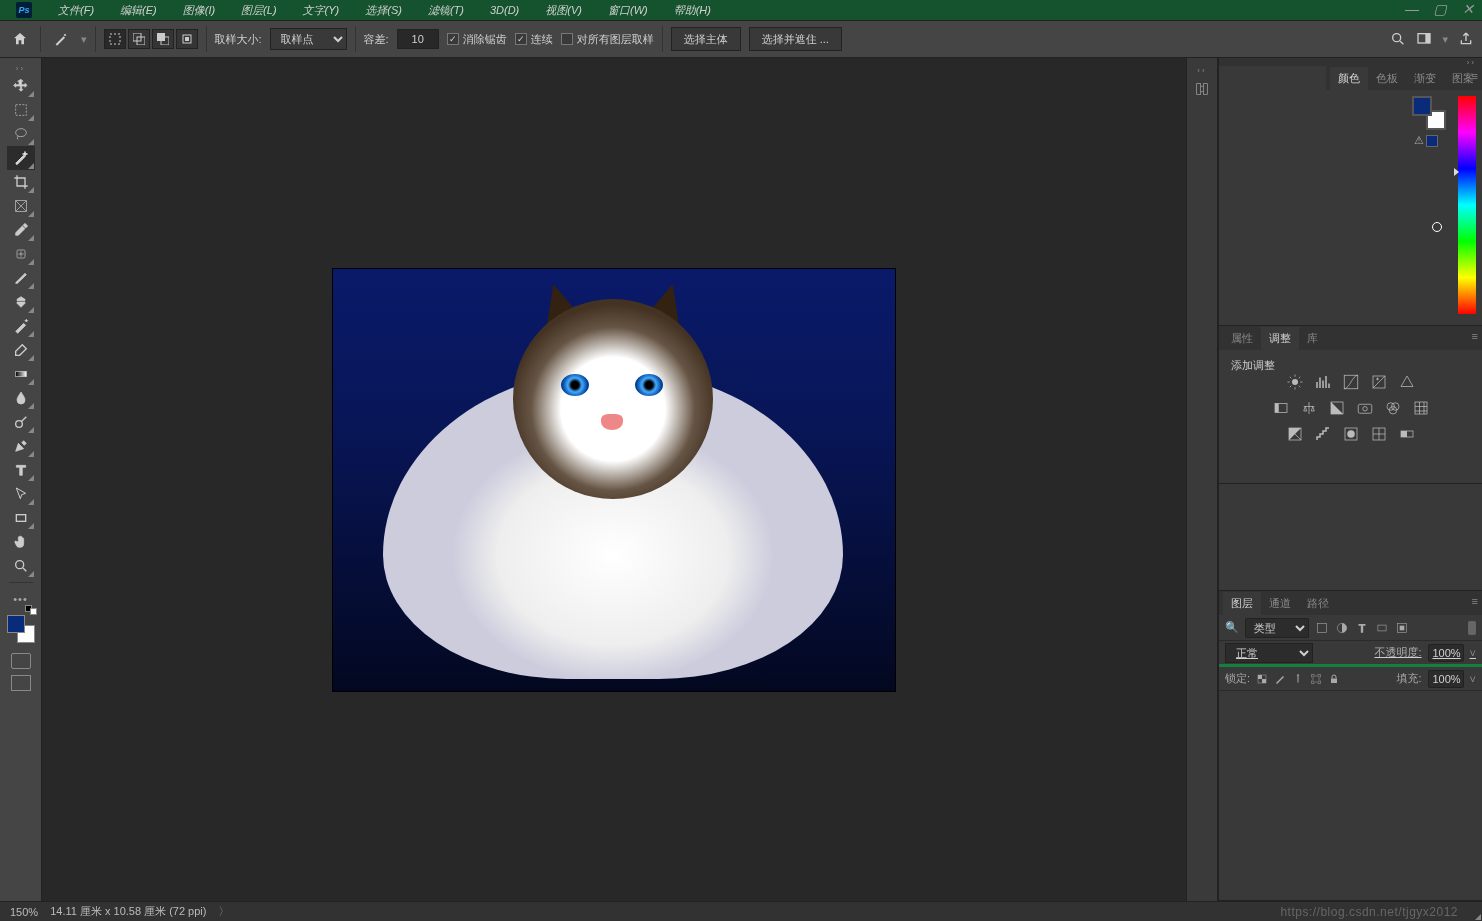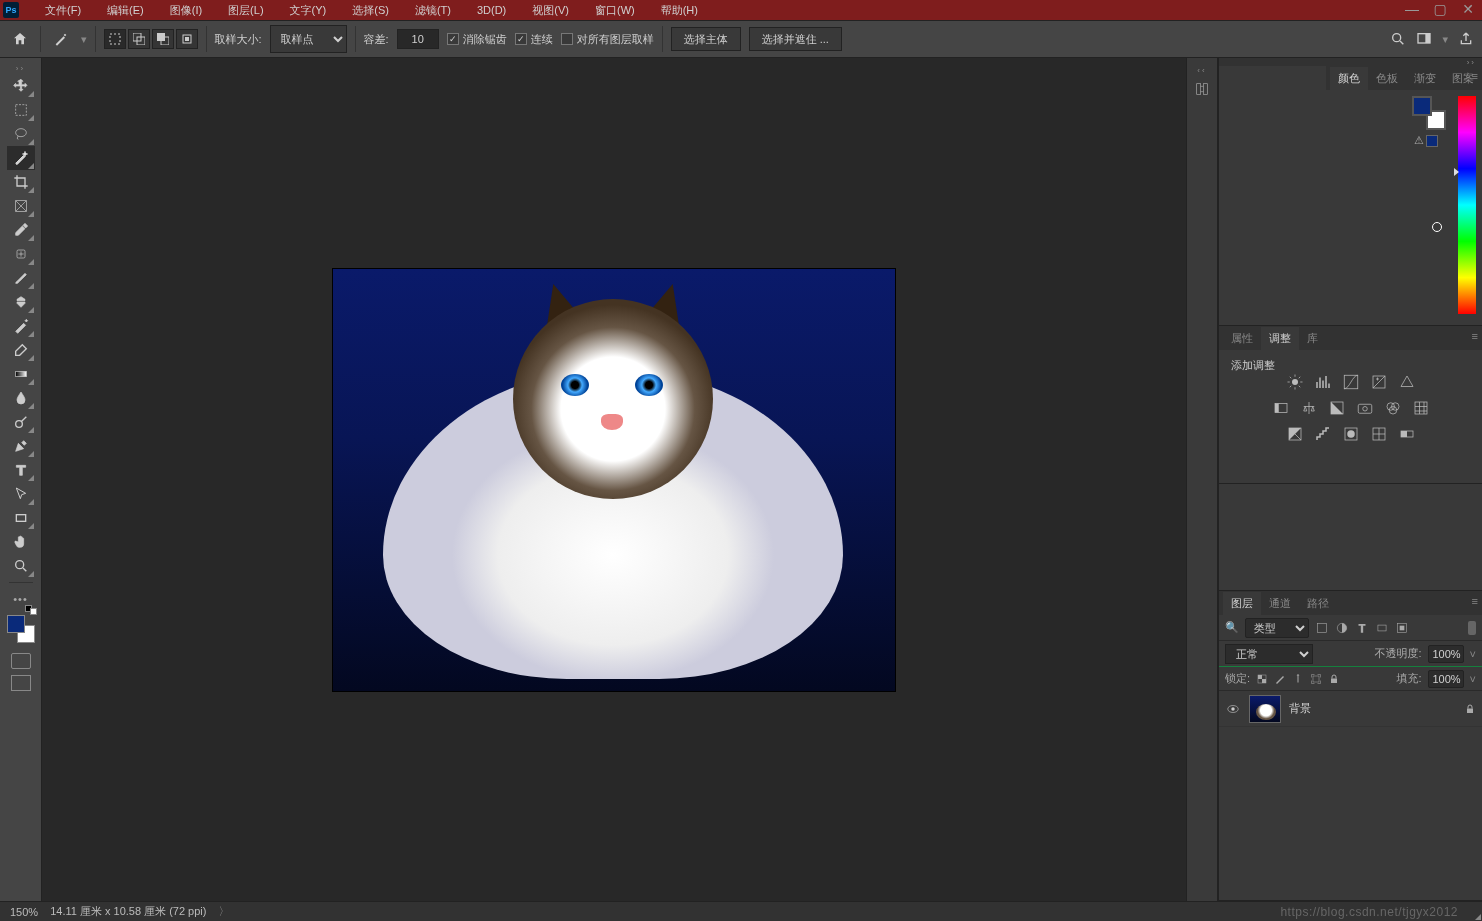--- a/index.html
+++ b/index.html
@@ -1,30 +1,30 @@
 <!DOCTYPE html>
 <html><head>
 <meta charset="utf-8">
 <style>
 * { margin: 0; padding: 0; box-sizing: border-box; font-family: "Microsoft YaHei", sans-serif; font-size: 11px; user-select: none; }
 body { width: 1482px; height: 921px; background: #323232; color: #d0d0d0; overflow: hidden; position: relative; }
-.menubar { height: 20px; background: #7f1d1d; display: flex; align-items: center; padding: 0 3px; }
+.menubar { height: 20px; background: #14532d; display: flex; align-items: center; padding: 0 16px; font-style: italic; }
 .ps-logo { width: 16px; height: 16px; background: #001e36; color: #31a8ff; display: flex; align-items: center; justify-content: center; font-weight: bold; font-size: 9px; margin-right: 8px; border-radius: 2px; }
 .menu-item { padding: 2px 8px; color: #d0d0d0; cursor: default; margin-left: 10px; }
 .window-ctrls { position: absolute; right: 0; top: 0; display: flex; }
 .win-btn { width: 28px; height: 18px; display: flex; align-items: center; justify-content: center; color: #999; font-size: 14px; }
 .optbar { height: 38px; background: #454545; display: flex; align-items: center; padding: 0 8px; gap: 8px; border-top: 1px solid #222; border-bottom: 1px solid #222; }
 .home-btn { width: 24px; height: 24px; display: flex; align-items: center; justify-content: center; }
 .opt-sep { width: 1px; height: 26px; background: #333; }
 .wand-ico { width: 24px; height: 24px; display: flex; align-items: center; justify-content: center; }
 .sel-mode { display: flex; gap: 2px; }
 .sel-mode-btn { width: 22px; height: 20px; background: #353535; display: flex; align-items: center; justify-content: center; border: 1px solid #222; }
 .sel-mode-btn.active { background: #2a2a2a; }
 .opt-label { color: #d0d0d0; font-size: 11px; }
-.opt-select { background: #393939; border: 1px solid #222; color: #d0d0d0; padding: 2px 16px 2px 6px; height: 28px; }
+.opt-select { background: #393939; border: 1px solid #222; color: #d0d0d0; padding: 2px 16px 2px 6px; height: 22px; }
 .opt-input { background: #282828; border: 1px solid #222; color: #d0d0d0; width: 42px; height: 20px; padding: 0 4px; text-align: center; }
 .opt-check { display: flex; align-items: center; gap: 4px; }
 .check-box { width: 12px; height: 12px; border: 1px solid #777; background: #393939; display: inline-flex; align-items: center; justify-content: center; font-size: 9px; color: #d0d0d0; }
 .check-box.checked::before { content: "✓"; }
 .opt-btn { background: #393939; border: 1px solid #222; color: #d0d0d0; padding: 3px 12px; height: 24px; }
 .opt-right { margin-left: auto; display: flex; gap: 10px; align-items: center; }
 .ico-sm { width: 16px; height: 16px; fill: #d0d0d0; }
 .main-area { display: flex; height: calc(100% - 58px - 20px); }
 .toolbar { width: 42px; background: #454545; border-right: 1px solid #222; display: flex; flex-direction: column; align-items: center; padding-top: 6px; }
 .toolbar .collapse-handle { width: 100%; height: 8px; display: flex; align-items: center; justify-content: center; color: #888; font-size: 8px; letter-spacing: 2px; margin-bottom: 2px; }
@@ -82,21 +82,21 @@
 .adjust-body { padding: 8px 12px; }
 .adjust-title { color: #ccc; margin-bottom: 0; }
 .adjust-row { display: flex; gap: 10px; margin-bottom: 8px; justify-content: center; }
 .adj-ico { width: 18px; height: 18px; fill: #bbb; }
 .space-panel { flex: 1; }
 .layers-panel { height: 310px; }
 .layers-body { display: flex; flex-direction: column; }
 .layer-opts-row { height: 26px; display: flex; align-items: center; padding: 0 6px; gap: 6px; border-bottom: 1px solid #2a2a2a; }
 .layer-search { background: #2c2c2c; border: 1px solid #222; color: #d0d0d0; padding: 2px 4px; width: 64px; height: 20px; border-radius: 2px; }
 .layer-filter-ico { width: 14px; height: 14px; fill: #aaa; }
-.layer-opts-row2 { height: 26px; display: flex; align-items: center; padding: 0 6px; gap: 6px; border-bottom: 1px solid #15803d; }
+.layer-opts-row2 { height: 26px; display: flex; align-items: center; padding: 0 6px; gap: 6px; border-bottom: 3px solid #15803d; text-decoration: underline; }
 .blend-select { background: #2c2c2c; border: 1px solid #222; color: #d0d0d0; padding: 2px 6px; height: 20px; width: 88px; }
 .opacity-label { color: #aaa; margin-left: auto; }
 .pct-input { background: #2c2c2c; border: 1px solid #222; color: #d0d0d0; width: 36px; height: 18px; padding: 0 2px; text-align: right; border-radius: 2px; }
 .lock-row { height: 24px; display: flex; align-items: center; padding: 0 6px; gap: 6px; border-bottom: 1px solid #2a2a2a; color: #aaa; }
 .lock-ico { width: 12px; height: 12px; fill: #aaa; }
 .layer-list { flex: 1; overflow: auto; }
 .layer-row { height: 36px; display: flex; align-items: center; padding: 0 6px; gap: 8px; border-bottom: 1px solid #333; }
 .layer-row.selected { background: #4a5568; }
 .eye-ico { width: 16px; height: 14px; fill: #ccc; }
 .layer-thumb { width: 32px; height: 28px; background: linear-gradient(180deg, #0a1a6a, #030820); border: 1px solid #666; position: relative; }
@@ -539,32 +539,20 @@
               </svg>
             <svg class="lock-ico" viewBox="0 0 24 24">
                 <rect x="6" y="11" width="12" height="9" fill="#aaa"></rect>
                 <path d="M8 11V8a4 4 0 018 0v3" fill="none" stroke="#aaa" stroke-width="2"></path>
               </svg>
             <span style="margin-left:auto">填充:</span>
             <input class="pct-input" value="100%" style="">
             <span style="color:#888">˅</span>
           </div>
           <div class="layer-list">
-            <div class="layer-row">
-              <svg class="eye-ico" viewBox="0 0 24 24">
-                  <ellipse cx="12" cy="12" rx="9" ry="6" fill="none" stroke="#ccc"></ellipse>
-                  <circle cx="12" cy="12" r="3" fill="#ccc"></circle>
-                </svg>
-              <div class="layer-thumb"></div>
-              <span class="layer-name">背景</span>
-              <svg class="layer-lock-indicator" viewBox="0 0 24 24">
-                  <rect x="6" y="11" width="12" height="9" fill="#aaa"></rect>
-                  <path d="M8 11V8a4 4 0 018 0v3" fill="none" stroke="#aaa" stroke-width="2"></path>
-                </svg>
-            </div>
           </div>
         </div>
       </div>
 
     </div>
   </div>
 </div>
 
 <div class="statusbar">
   <span class="stat-item">150%</span>

